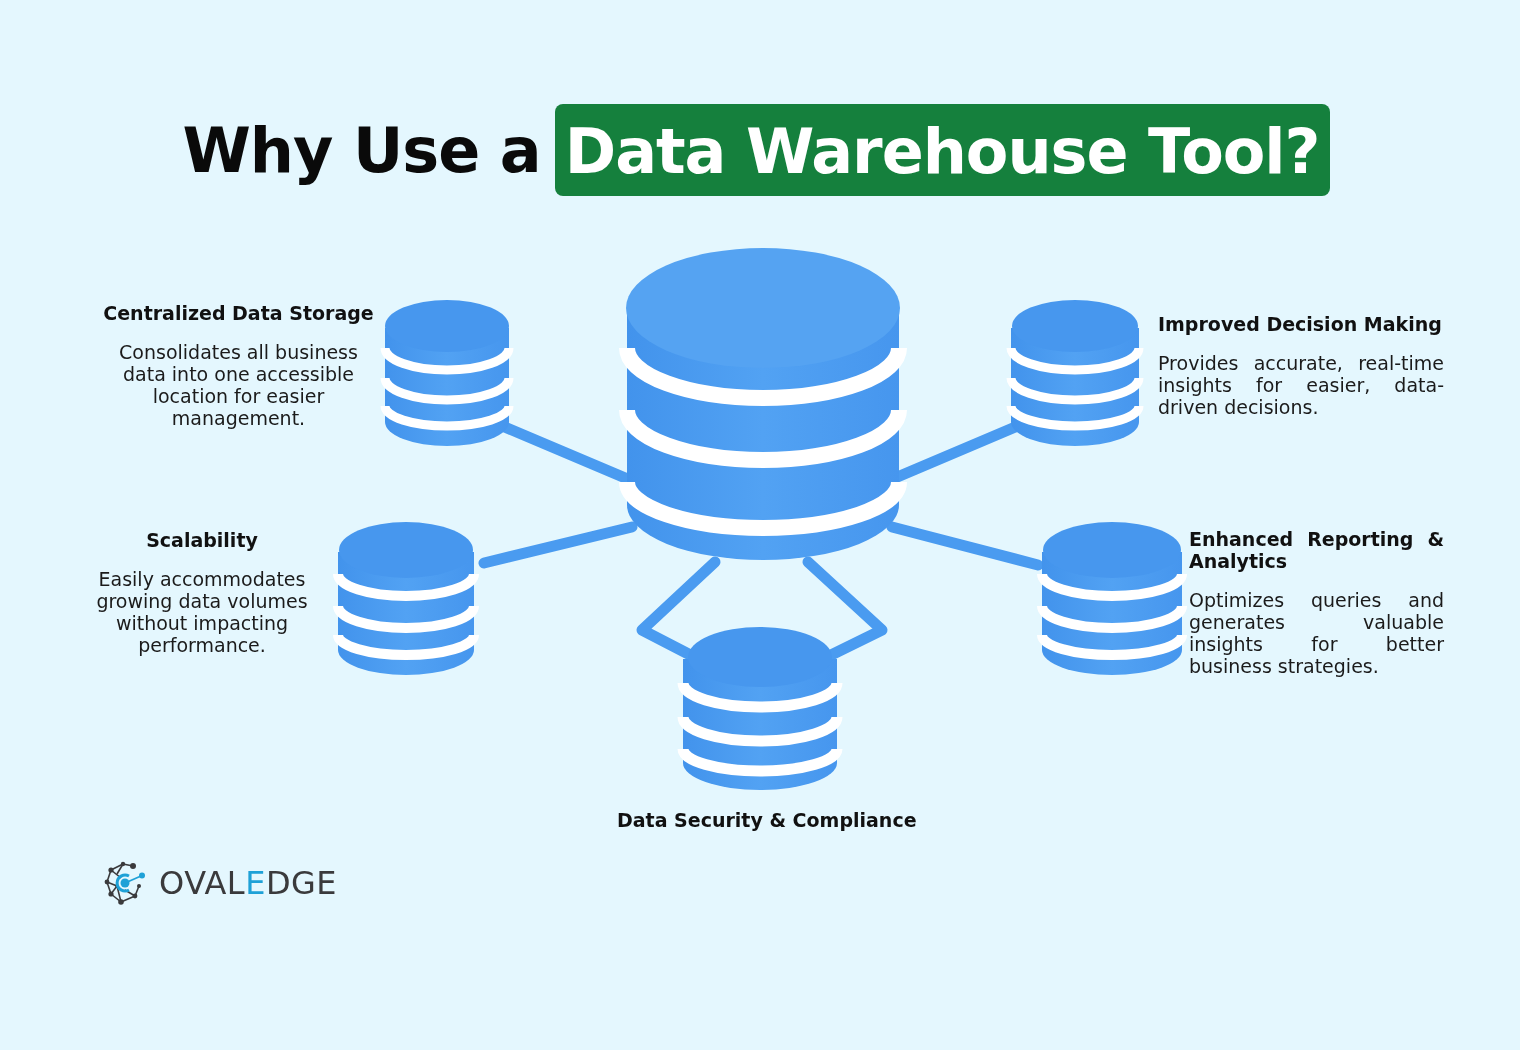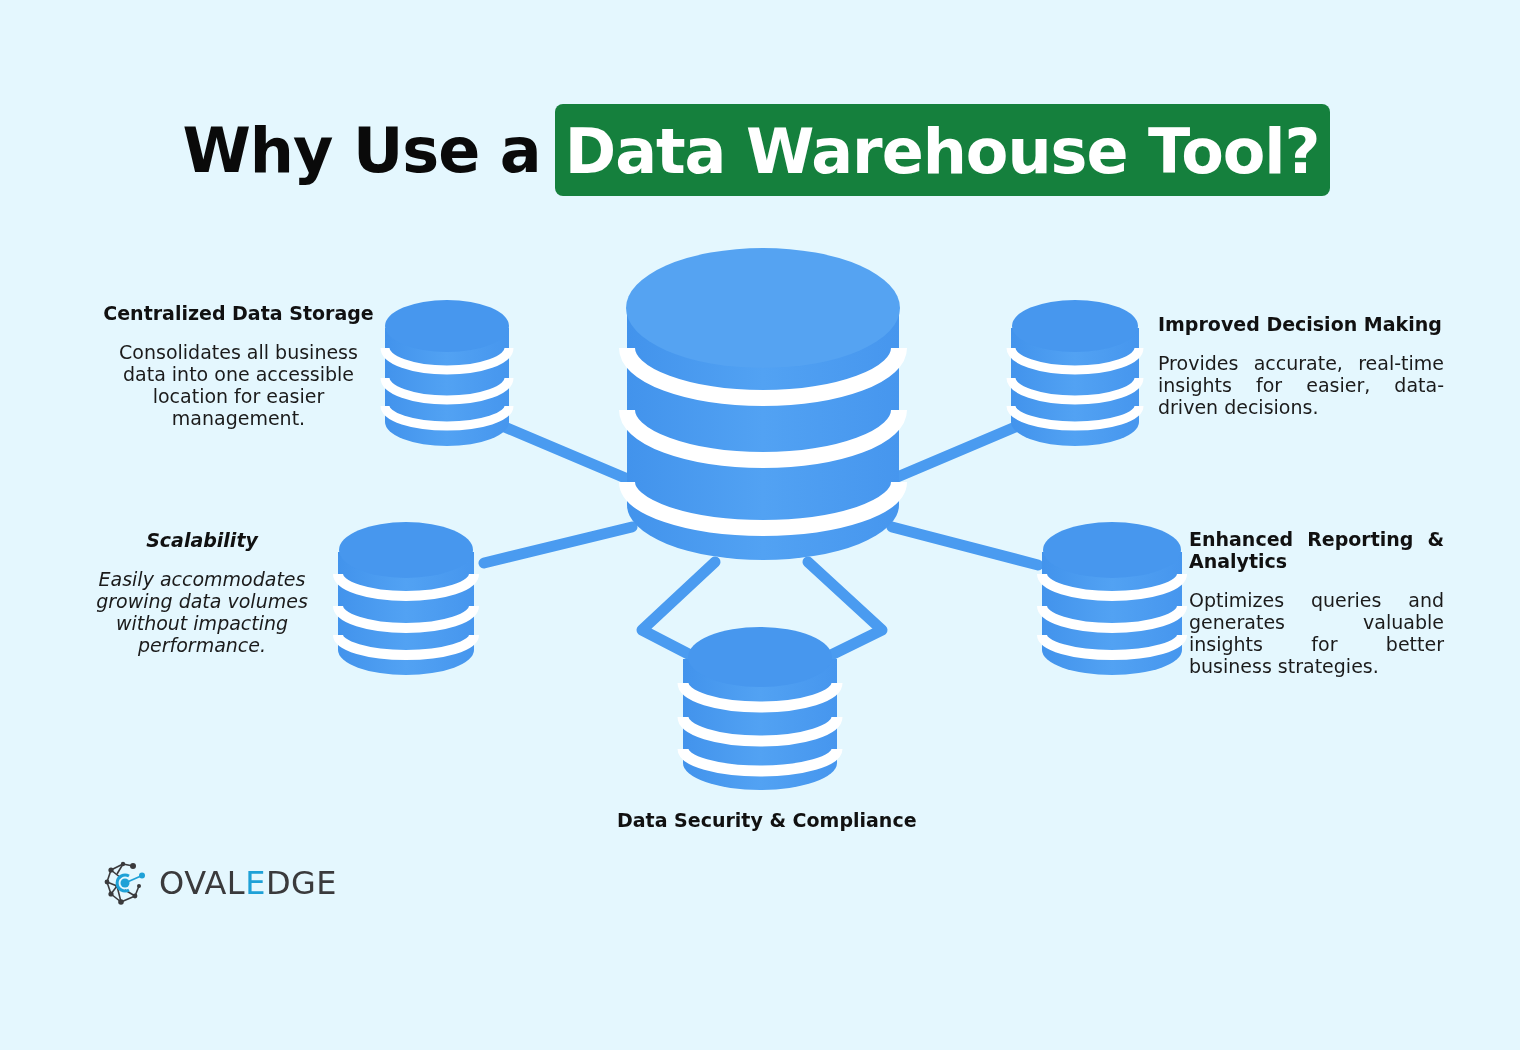--- a/index.html
+++ b/index.html
@@ -114,21 +114,21 @@
     <path d="M0,122 A77,22 0 0 0 154,122" stroke="#fff" stroke-width="11" fill="none"></path>
     <ellipse cx="77" cy="30" rx="72" ry="30" fill="#4797EE"></ellipse>
   </g>
 </svg>
 
 <div class="card right-align" style="left:100px; top:302px; width:277px;">
   <h3>Centralized Data Storage</h3>
   <p>Consolidates all business data into one accessible location for easier management.</p>
 </div>
 
-<div class="card right-align" style="left:80px; top:529px; width:244px;font-style:italic;">
+<div class="card right-align" style="left:80px; top:529px; width:244px;">
   <h3>Scalability</h3>
   <p>Easily accommodates growing data volumes without impacting performance.</p>
 </div>
 
 <div class="card justify" style="left:1158px; top:313px; width:286px;">
   <h3>Improved Decision Making</h3>
   <p>Provides accurate, real-time insights for easier, data-driven decisions.</p>
 </div>
 
 <div class="card justify" style="left:1189px; top:528px; width:255px;">

